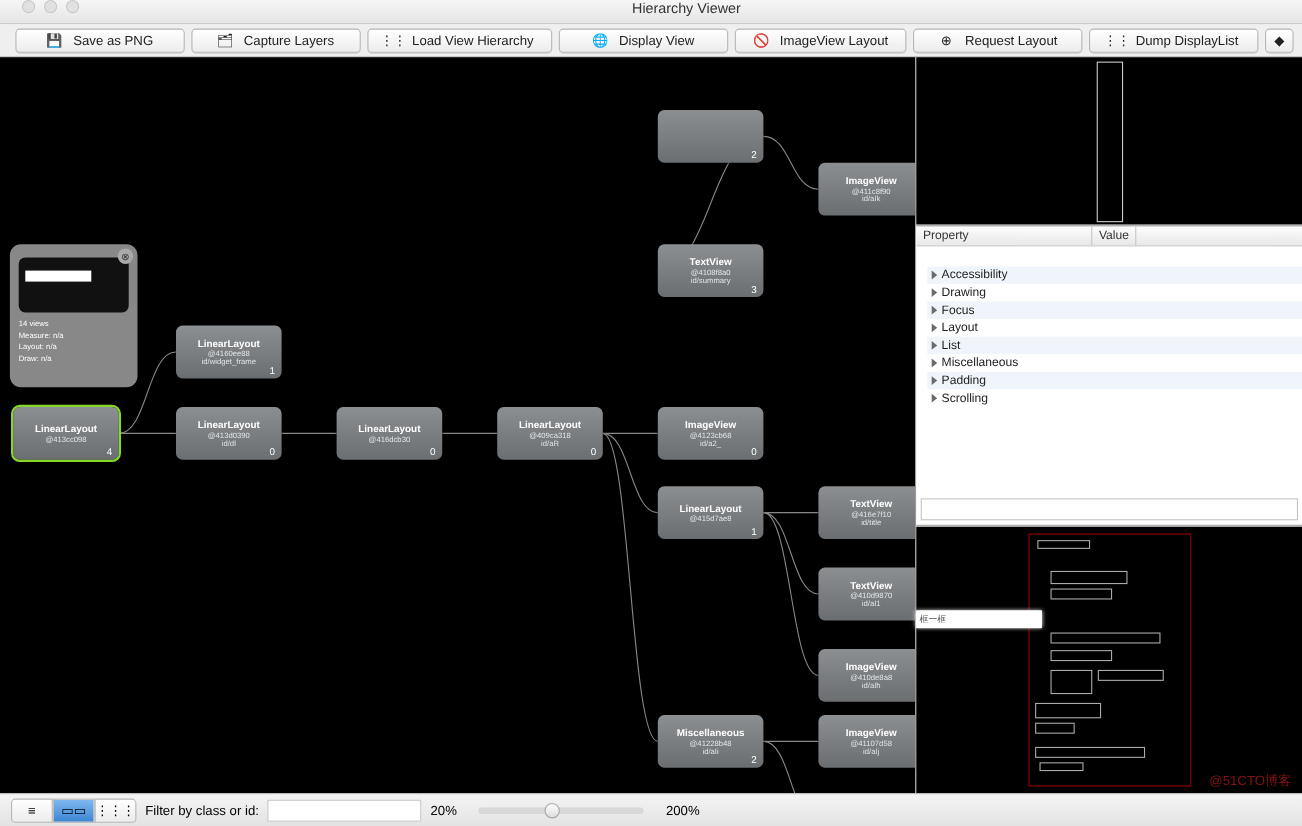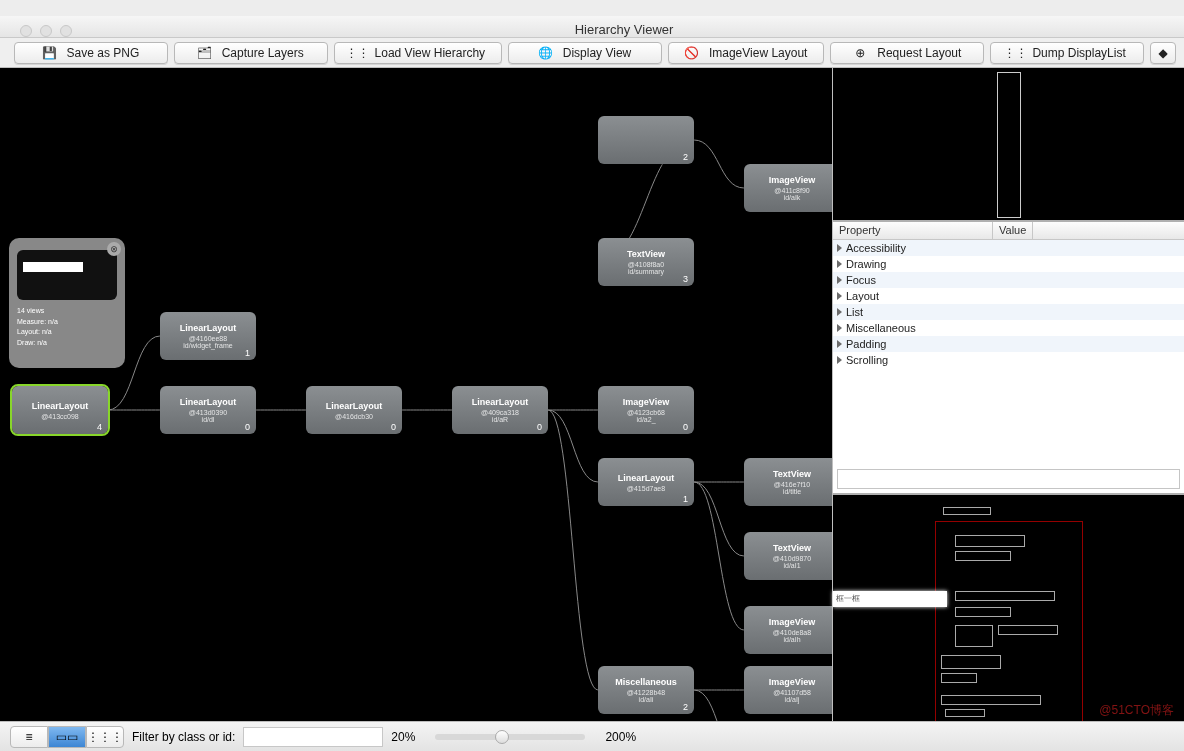--- a/index.html
+++ b/index.html
@@ -1,17 +1,17 @@
 <!DOCTYPE html>
 <html><head>
 <meta charset="utf-8">
 <style>
 * { margin: 0; padding: 0; box-sizing: border-box; font-family: -apple-system, "Lucida Grande", sans-serif; }
 body { background: #ededed; width: 1184px; height: 751px; overflow: hidden; position: relative; }
-.titlebar { height: 22px; background: linear-gradient(#f6f6f6,#e5e5e5); border-bottom: 1px solid #c9c9c9; display: flex; align-items: flex-end; padding: 0 20px; margin-top: 16px; }
+.titlebar { height: 22px; background: linear-gradient(#f6f6f6,#e5e5e5); border-bottom: 1px solid #c9c9c9; display: flex; align-items: flex-start; padding: 0 20px; }
 .trafficlights { display: flex; gap: 8px; margin-right: 12px; }
 .tl { width: 12px; height: 12px; border-radius: 50%; background: #e1e1e1; border: 1px solid #c8c8c8; }
 .title { flex: 1; text-align: center; font-size: 13px; color: #333; }
 .toolbar { height: 30px; background: #efefef; border-bottom: 1px solid #bdbdbd; display: flex; align-items: center; padding: 4px 8px 4px 14px; gap: 6px; }
 .tbtn { background: linear-gradient(#ffffff,#ececec); border: 1px solid #b8b8b8; border-radius: 4px; height: 22px; display: flex; align-items: center; justify-content: center; padding: 0 16px; font-size: 12px; color: #222; box-shadow: 0 1px 0 rgba(0,0,0,.1); white-space: nowrap; cursor: default; gap: 10px; flex: 1; }
 .ticon { width: 14px; height: 14px; display: inline-flex; align-items: center; justify-content: center; }
 .content { display: flex; height: calc(100% - 22px - 30px - 30px); }
 .canvas { flex: 1; background: #000; position: relative; overflow: hidden; }
 .node { position: absolute; width: 96px; height: 48px; background: linear-gradient(#8b8f92,#6a6e71); border-radius: 6px; color: #fff; font-size: 8px; display: flex; flex-direction: column; align-items: center; justify-content: center; box-shadow: 0 1px 2px rgba(0,0,0,.5); }
 .node .nt { font-weight: bold; font-size: 9px; }
@@ -21,35 +21,35 @@
 .node.sel { outline: 2px solid #88d62a; }
 .tooltip { position: absolute; left: 9px; top: 170px; width: 116px; height: 130px; background: #888; border-radius: 10px; box-shadow: 0 4px 12px rgba(0,0,0,0.6); padding: 8px; }
 .tooltip .prev { background: #111; border-radius: 6px; height: 50px; margin: 4px 0; padding: 6px; }
 .tooltip .prev .bar { background: #fff; height: 10px; width: 60px; margin-top: 6px; }
 .tooltip .txt { color: #fff; font-size: 7px; margin-top: 6px; line-height: 1.5; }
 .tooltip .cbtn { position: absolute; top: 4px; right: 4px; width: 14px; height: 14px; border-radius: 50%; background: #aaa; display: flex; align-items: center; justify-content: center; font-size: 9px; color: #333; }
 svg.edges { position: absolute; inset:0; width:100%; height:100%; }
 .sidebar { width: 352px; background: #ededed; display: flex; flex-direction: column; border-left: 1px solid #bfbfbf; }
 .wireframe-top { height: 152px; background: #000; position:relative; }
 .wireframe-top::after { content:""; position:absolute; left:50%; top:4px; width: 22px; height: 144px; border:1px solid #ccc; transform:translateX(-50%); }
-.proppanel { flex: 1; background: #fff; border-top: 2px solid #b0b0b0; border-bottom: 2px solid #b0b0b0; display:flex; flex-direction:column; overflow:hidden; }
+.proppanel { flex: 1; background: #fff; border-top: 2px solid #b0b0b0; border-bottom: 2px solid #b0b0b0; display:flex; flex-direction:column; overflow:hidden;gap:18px; }
 .prophead { display: flex; background: linear-gradient(#fdfdfd,#e8e8e8); border-bottom:1px solid #c7c7c7; height: 18px; font-size: 11px; color:#333; }
 .prophead div { padding: 2px 6px; border-right:1px solid #c7c7c7; }
 .prophead .c1 { width: 160px; }
-.props { flex:1; overflow-y:auto; }
+.props { flex:1; overflow-y:auto;padding-left:10px; }
 .proprow { display:flex; align-items:center; height: 16px; font-size:11px; padding-left:4px; color:#222; }
 .proprow:nth-child(odd) { background:#f0f5fb; }
 .tri { display:inline-block; width:0; height:0; border-left:5px solid #6b6b6b; border-top:4px solid transparent; border-bottom:4px solid transparent; margin-right:4px;}
 .searchbox { margin: 4px; height: 20px; border: 1px solid #c5c5c5; background:#fff; }
 .extras { height: 30px; background: linear-gradient(#f8f8f8,#e6e6e6); display:flex; align-items:center; padding: 0 6px; gap: 8px; border-bottom:1px solid #b9b9b9;}
 .extras .sw { width: 28px; height: 17px; background: #fff; border:1px solid #bcbcbc; border-radius:3px; }
 .extras .chk { font-size: 12px; display:flex; align-items:center; gap:4px; }
 .extras .btn2 { margin-left:auto; background:linear-gradient(#fff,#ececec); border:1px solid #b8b8b8; border-radius:4px; font-size:12px; padding:2px 12px; display:flex; align-items:center; gap:6px;}
 .wireframe-bot { height: 242px; background: #000; position:relative; }
-.wf { position:absolute; border:1px solid #940000;margin-top:20px; }
+.wf { position:absolute; border:1px solid #940000; }
 .wf.main { left:102px; top:6px; width:148px; height:230px; }
 .wf.hl { background:#fff; border:2px solid #fff; box-shadow: 0 0 4px #fff; left: 0px; top: 76px; width: 114px; height: 16px; }
 .wf.hllabel{ left:3px; top:78px; color:#555; font-size:8px; border:none; }
 .wfrect { position:absolute; border:1px solid #aaa; }
 .bottombar { position:absolute; bottom:0; left:0; right:0; height:30px; background:linear-gradient(#f4f4f4,#e3e3e3); border-top:1px solid #bcbcbc; display:flex; align-items:center; padding:0 10px; gap:8px; font-size:12px; }
 .seg { display:flex; }
 .segbtn { width:38px; height:22px; background:linear-gradient(#fff,#ececec); border:1px solid #b8b8b8; display:flex; align-items:center; justify-content:center;}
 .segbtn:first-child{border-radius:4px 0 0 4px;} .segbtn:last-child{border-radius:0 4px 4px 0;}
 .segbtn.active { background:linear-gradient(#7fb8f0,#3d86d4); }
 .filterin { width: 140px; height:20px; background:#fff; border:1px solid #c7c7c7; }

